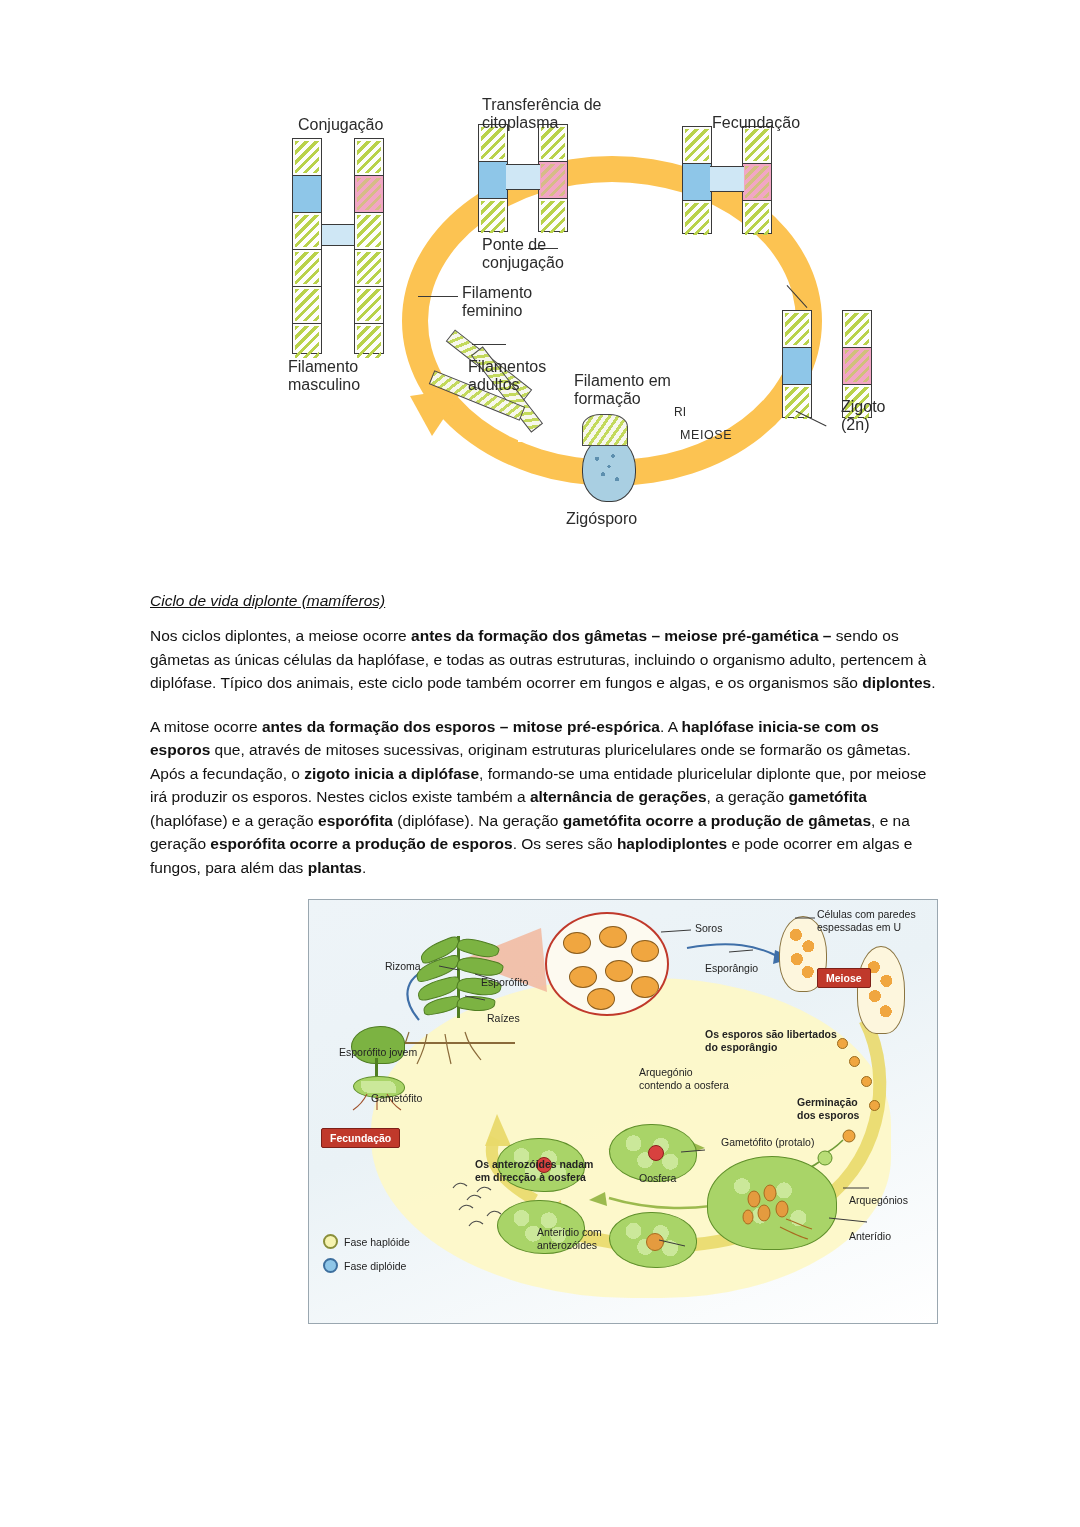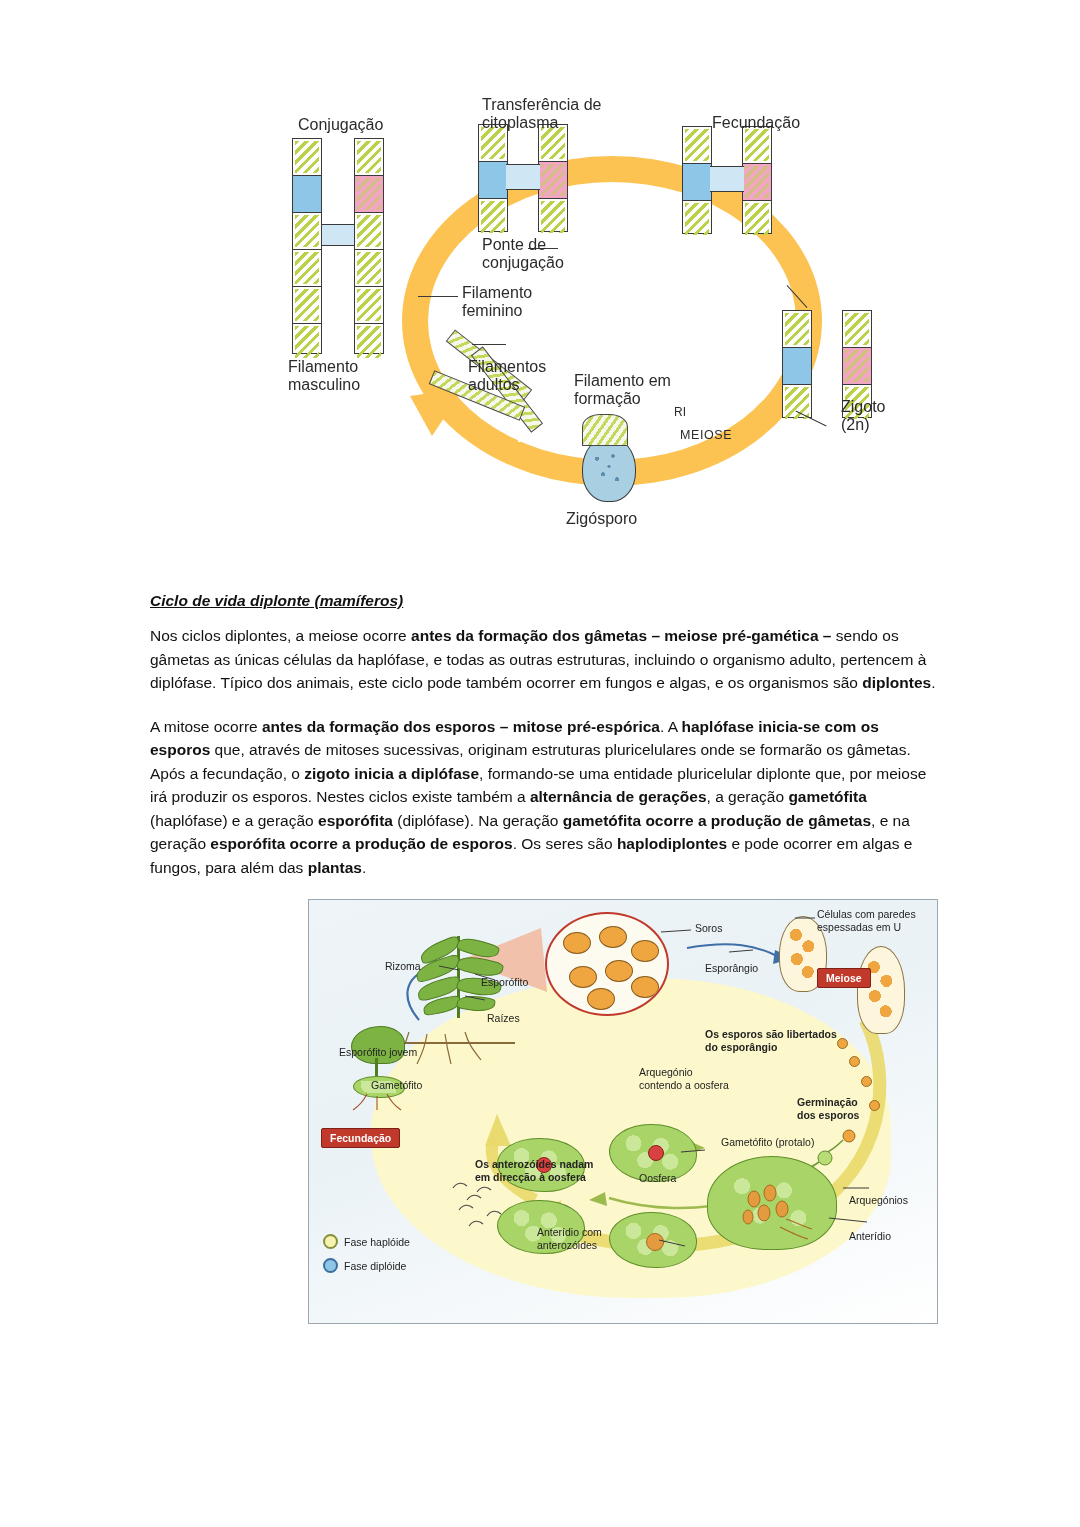--- a/index.html
+++ b/index.html
@@ -110,21 +110,21 @@
     width: 96px;
     height: 13px;
     border: 1.4px solid #4a4a4a;
     background: repeating-linear-gradient(120deg, #c3d95c 0 3px, #f7f7ee 3px 7px);
   }
 
   
   h3.subtitle {
     font-size: 15.5px;
     font-style: italic;
-    font-weight: 700;
+    font-weight: 400;
     text-decoration: underline;
     margin: 0 0 14px 0;
     color: #111;
   }
   p.para {
     font-size: 15.5px;
     line-height: 1.52;
     margin: 0 0 20px 0;
     color: #111;
     text-align: left;
@@ -568,21 +568,21 @@
     </svg>
 
     <span class="f2-label" style="left:386px; top:22px;">Soros</span>
     <span class="f2-label" style="left:508px; top:8px;">Células com paredes
 espessadas em U</span>
     <span class="f2-label" style="left:76px; top:60px;">Rizoma</span>
     <span class="f2-label" style="left:172px; top:76px;">Esporófito</span>
     <span class="f2-label" style="left:178px; top:112px;">Raízes</span>
     <span class="f2-label" style="left:396px; top:62px;">Esporângio</span>
     <span class="f2-label" style="left:30px; top:146px;">Esporófito jovem</span>
-    <span class="f2-label" style="left:62px; top:179px;">Gametófito</span>
+    <span class="f2-label" style="left:62px; top:192px;">Gametófito</span>
     <span class="f2-label bold" style="left:396px; top:128px;">Os esporos são libertados
 do esporângio</span>
     <span class="f2-label bold" style="left:488px; top:196px;">Germinação
 dos esporos</span>
     <span class="f2-label" style="left:330px; top:166px;">Arquegónio
 contendo a oosfera</span>
     <span class="f2-label" style="left:412px; top:236px;">Gametófito (protalo)</span>
     <span class="f2-label bold" style="left:166px; top:258px;">Os anterozóides nadam
 em direcção à oosfera</span>
     <span class="f2-label" style="left:330px; top:272px;">Oosfera</span>

